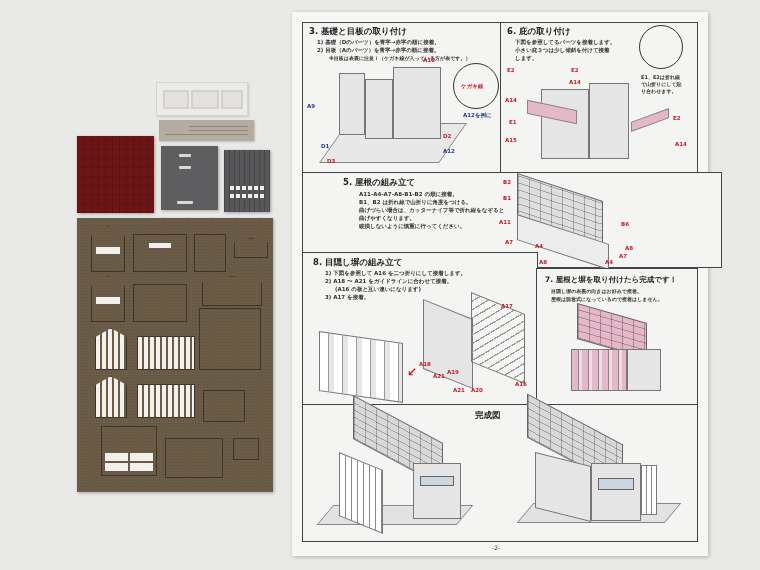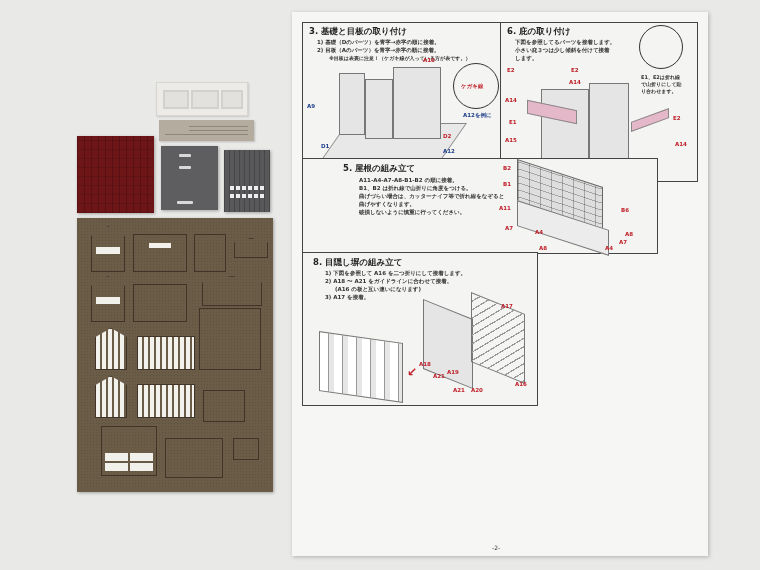--- a/index.html
+++ b/index.html
@@ -155,21 +155,21 @@
     <div class="lbl" style="left:70px;top:44px;">E2</div>
     <div class="lbl" style="left:68px;top:56px;">A14</div>
     <div class="lbl" style="left:4px;top:74px;">A14</div>
     <div class="lbl" style="left:8px;top:96px;">E1</div>
     <div class="lbl" style="left:4px;top:114px;">A15</div>
     <div class="lbl" style="left:172px;top:92px;">E2</div>
     <div class="lbl" style="left:174px;top:118px;">A14</div>
     <div class="lbl" style="left:40px;top:148px;">A22</div>
   </div>
 
-  <div class="panel" style="left:10px;top:146px;width:356px;height:96px;">
+  <div class="panel" style="left:10px;top:160px;width:420px;height:96px;">
     <div class="ptitle" style="left:40px;top:4px;">5. 屋根の組み立て</div>
     <div class="ptext" style="left:56px;top:17px;">A11-A4-A7-A8-B1-B2 の順に接着。</div>
     <div class="ptext" style="left:56px;top:25px;">B1、B2 は折れ線で山折りに角度をつける。</div>
     <div class="ptext" style="left:56px;top:33px;">曲げづらい場合は、カッターナイフ等で折れ線をなぞると</div>
     <div class="ptext" style="left:56px;top:41px;">曲げやすくなります。</div>
     <div class="ptext" style="left:56px;top:49px;">破損しないように慎重に行ってください。</div>
     <div class="roofshape" style="left:214px;top:14px;width:86px;height:46px;background-color:#dedede;transform:skewY(18deg);"></div>
     <div class="abs" style="left:214px;top:56px;width:92px;height:26px;border:1px solid #777;background:#ececec;transform:skewY(18deg);"></div>
     <div class="lbl" style="left:200px;top:6px;">B2</div>
     <div class="lbl" style="left:200px;top:22px;">B1</div>
@@ -195,16 +195,42 @@
     <div class="abs" style="left:168px;top:50px;width:54px;height:70px;border:1px solid #777;background:repeating-linear-gradient(135deg,transparent 0 5px,#999 5px 6px);transform:skewY(22deg);"></div>
     <div class="lbl" style="left:198px;top:50px;">A17</div>
     <div class="lbl" style="left:116px;top:108px;">A18</div>
     <div class="lbl" style="left:130px;top:120px;">A21</div>
     <div class="lbl" style="left:144px;top:116px;">A19</div>
     <div class="lbl" style="left:150px;top:134px;">A21</div>
     <div class="lbl" style="left:168px;top:134px;">A20</div>
     <div class="lbl" style="left:212px;top:128px;">A16</div>
   </div>
 
-
+  <div class="panel" style="left:244px;top:256px;width:162px;height:138px;">
+    <div class="ptitle" style="left:8px;top:6px;font-size:7.5px;">7. 屋根と塀を取り付けたら完成です！</div>
+    <div class="ptext" style="left:14px;top:18px;font-size:5px;">目隠し塀の表裏の向きはお好みで接着。</div>
+    <div class="ptext" style="left:14px;top:26px;font-size:5px;">屋根は脱着式になっているので接着はしません。</div>
+    <div class="roofshape" style="left:40px;top:44px;width:70px;height:36px;background-color:#e4b8c8;transform:skewY(16deg);"></div>
+    <div class="wall" style="left:34px;top:80px;width:56px;height:42px;background:repeating-linear-gradient(90deg,#e4b8c8 0 6px,#888 6px 7px,#f0dce4 7px 10px);"></div>
+    <div class="wall gridlines" style="left:90px;top:80px;width:34px;height:42px;"></div>
+  </div>
+
+  <div class="panel" style="left:10px;top:392px;width:396px;height:138px;">
+    <div class="ptitle" style="left:172px;top:5px;">完成図</div>
+
+    <div class="abs" style="left:22px;top:100px;width:140px;height:20px;background:#e2e2e2;border:1px solid #888;transform:skewX(-40deg);"></div>
+    <div class="roofshape" style="left:50px;top:14px;width:90px;height:44px;background-color:#d8d8d8;transform:skewY(28deg);"></div>
+    <div class="wall gridlines" style="left:110px;top:58px;width:48px;height:56px;">
+        <div class="abs" style="left:6px;top:12px;width:34px;height:10px;background:#cbd6df;border:1px solid #666;"></div>
+      </div>
+    <div class="wall" style="left:36px;top:56px;width:44px;height:64px;background:repeating-linear-gradient(90deg,#fff 0 5px,#888 5px 6px);transform:skewY(22deg);"></div>
+
+    <div class="abs" style="left:222px;top:98px;width:148px;height:20px;background:#e2e2e2;border:1px solid #888;transform:skewX(-40deg);"></div>
+    <div class="roofshape" style="left:224px;top:14px;width:96px;height:44px;background-color:#d8d8d8;transform:skewY(28deg);"></div>
+    <div class="wall gridlines" style="left:232px;top:54px;width:56px;height:56px;transform:skewY(14deg);"></div>
+    <div class="wall gridlines" style="left:288px;top:58px;width:50px;height:58px;">
+        <div class="abs" style="left:6px;top:14px;width:36px;height:12px;background:#cbd6df;border:1px solid #666;"></div>
+      </div>
+    <div class="wall" style="left:338px;top:60px;width:16px;height:50px;background:repeating-linear-gradient(90deg,#fff 0 4px,#888 4px 5px);"></div>
+  </div>
 
   <div class="pagenum" style="left:200px;top:532px;">-2-</div>
 </div>
 
 </body></html>

